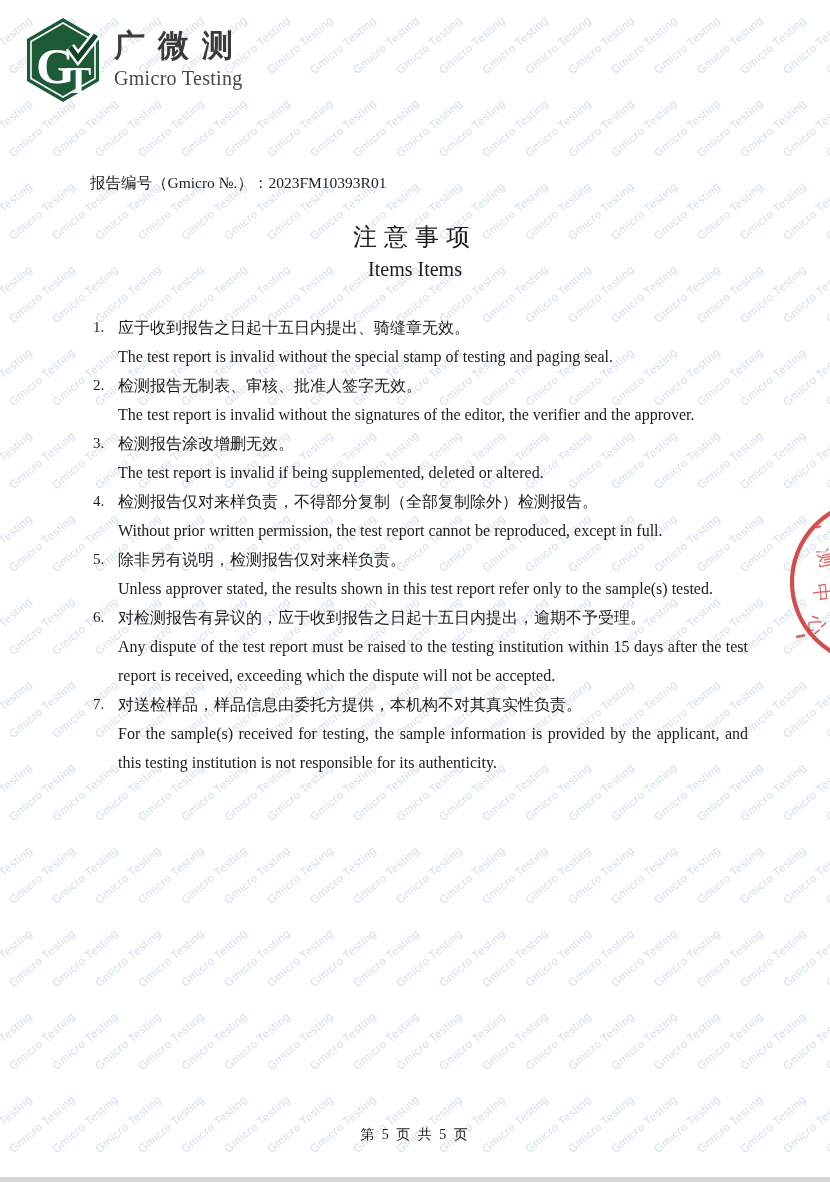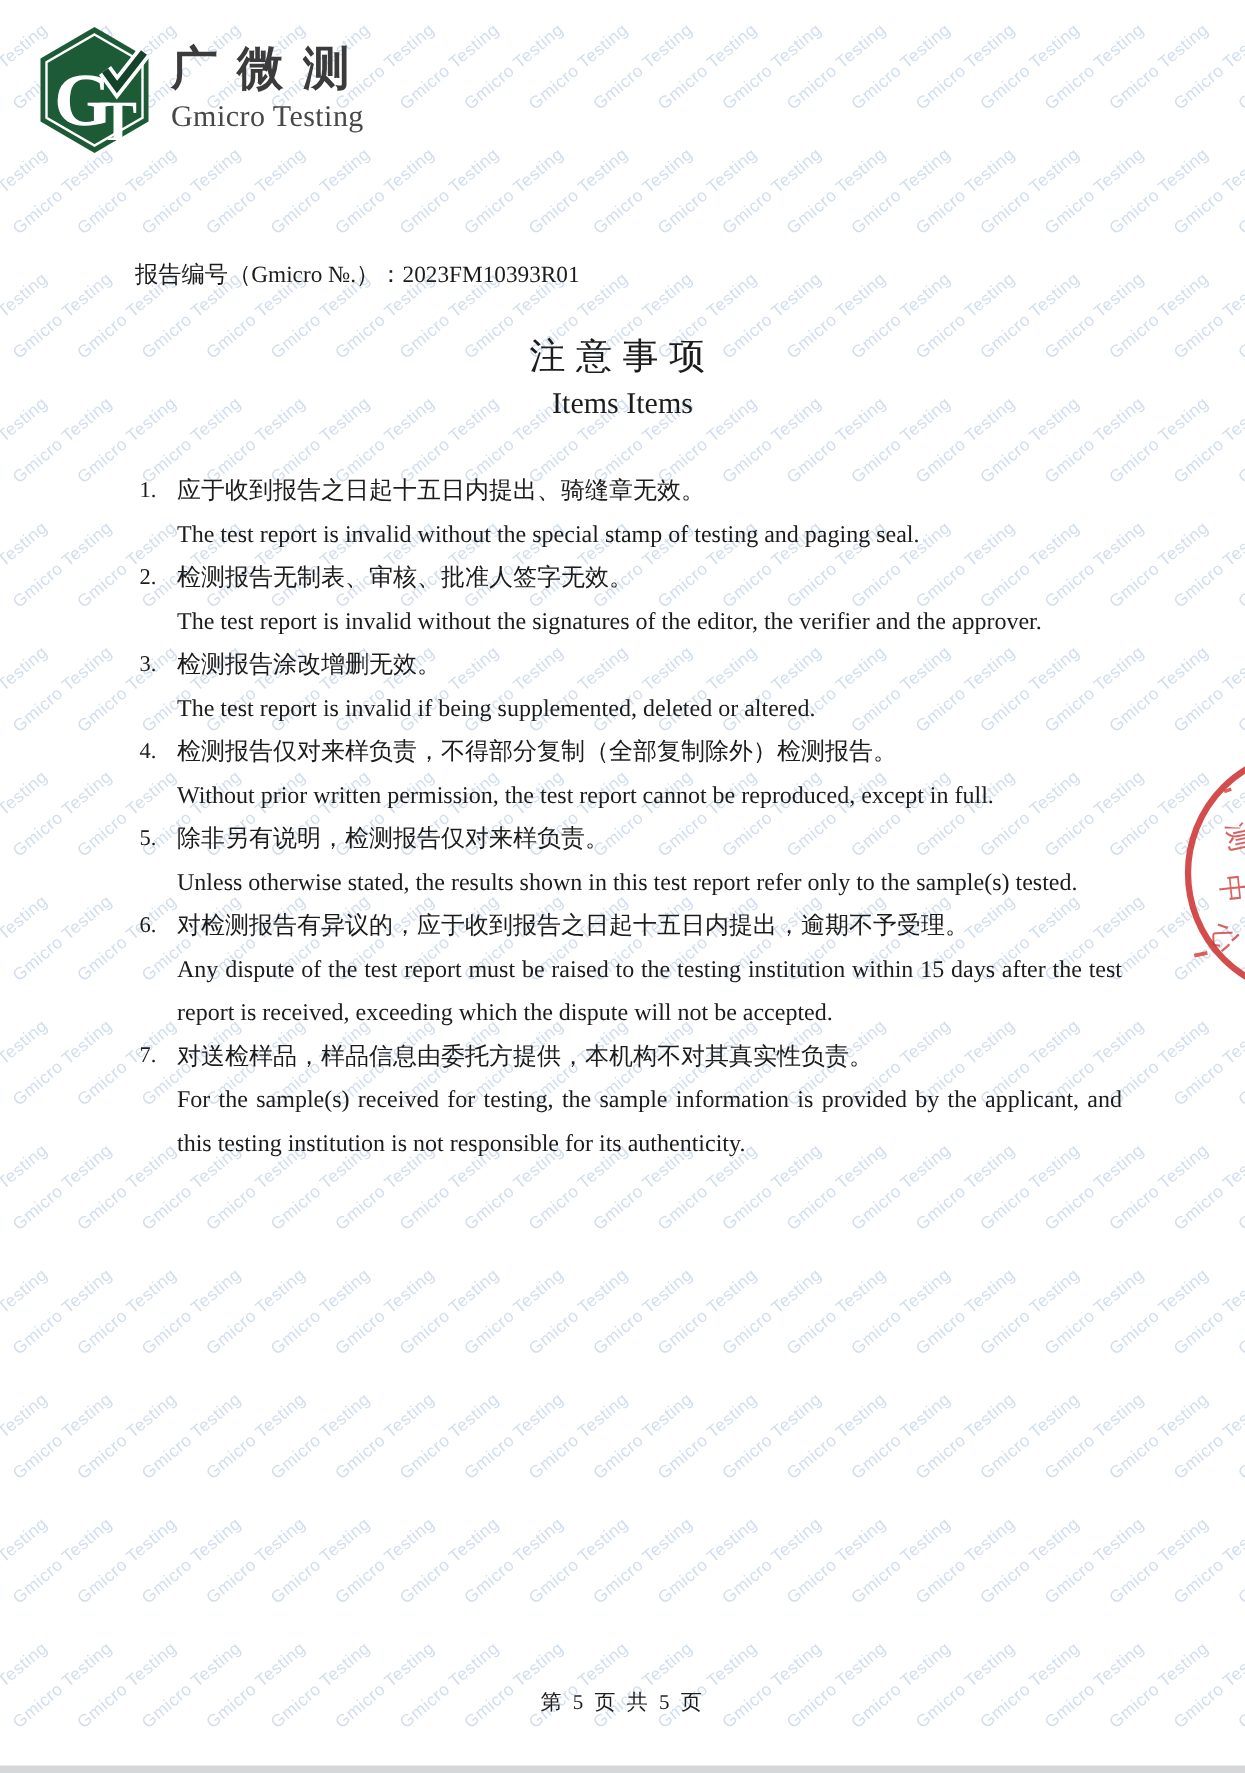--- a/index.html
+++ b/index.html
@@ -403,21 +403,21 @@
       <div class="en">The test report is invalid if being supplemented, deleted or altered.</div>
     </div>
     <div class="item">
       <span class="num">4.</span>
       <div class="cn">检测报告仅对来样负责，不得部分复制（全部复制除外）检测报告。</div>
       <div class="en">Without prior written permission, the test report cannot be reproduced, except in full.</div>
     </div>
     <div class="item">
       <span class="num">5.</span>
       <div class="cn">除非另有说明，检测报告仅对来样负责。</div>
-      <div class="en">Unless otherwise stated, the results shown in this test report refer only to the sample(s) tested.</div>
+      <div class="en">Unless approver stated, the results shown in this test report refer only to the sample(s) tested.</div>
     </div>
     <div class="item">
       <span class="num">6.</span>
       <div class="cn">对检测报告有异议的，应于收到报告之日起十五日内提出，逾期不予受理。</div>
       <div class="en">Any dispute of the test report must be raised to the testing institution within 15 days after the test report is received, exceeding which the dispute will not be accepted.</div>
     </div>
     <div class="item">
       <span class="num">7.</span>
       <div class="cn">对送检样品，样品信息由委托方提供，本机构不对其真实性负责。</div>
       <div class="en">For the sample(s) received for testing, the sample information is provided by the applicant, and this testing institution is not responsible for its authenticity.</div>

